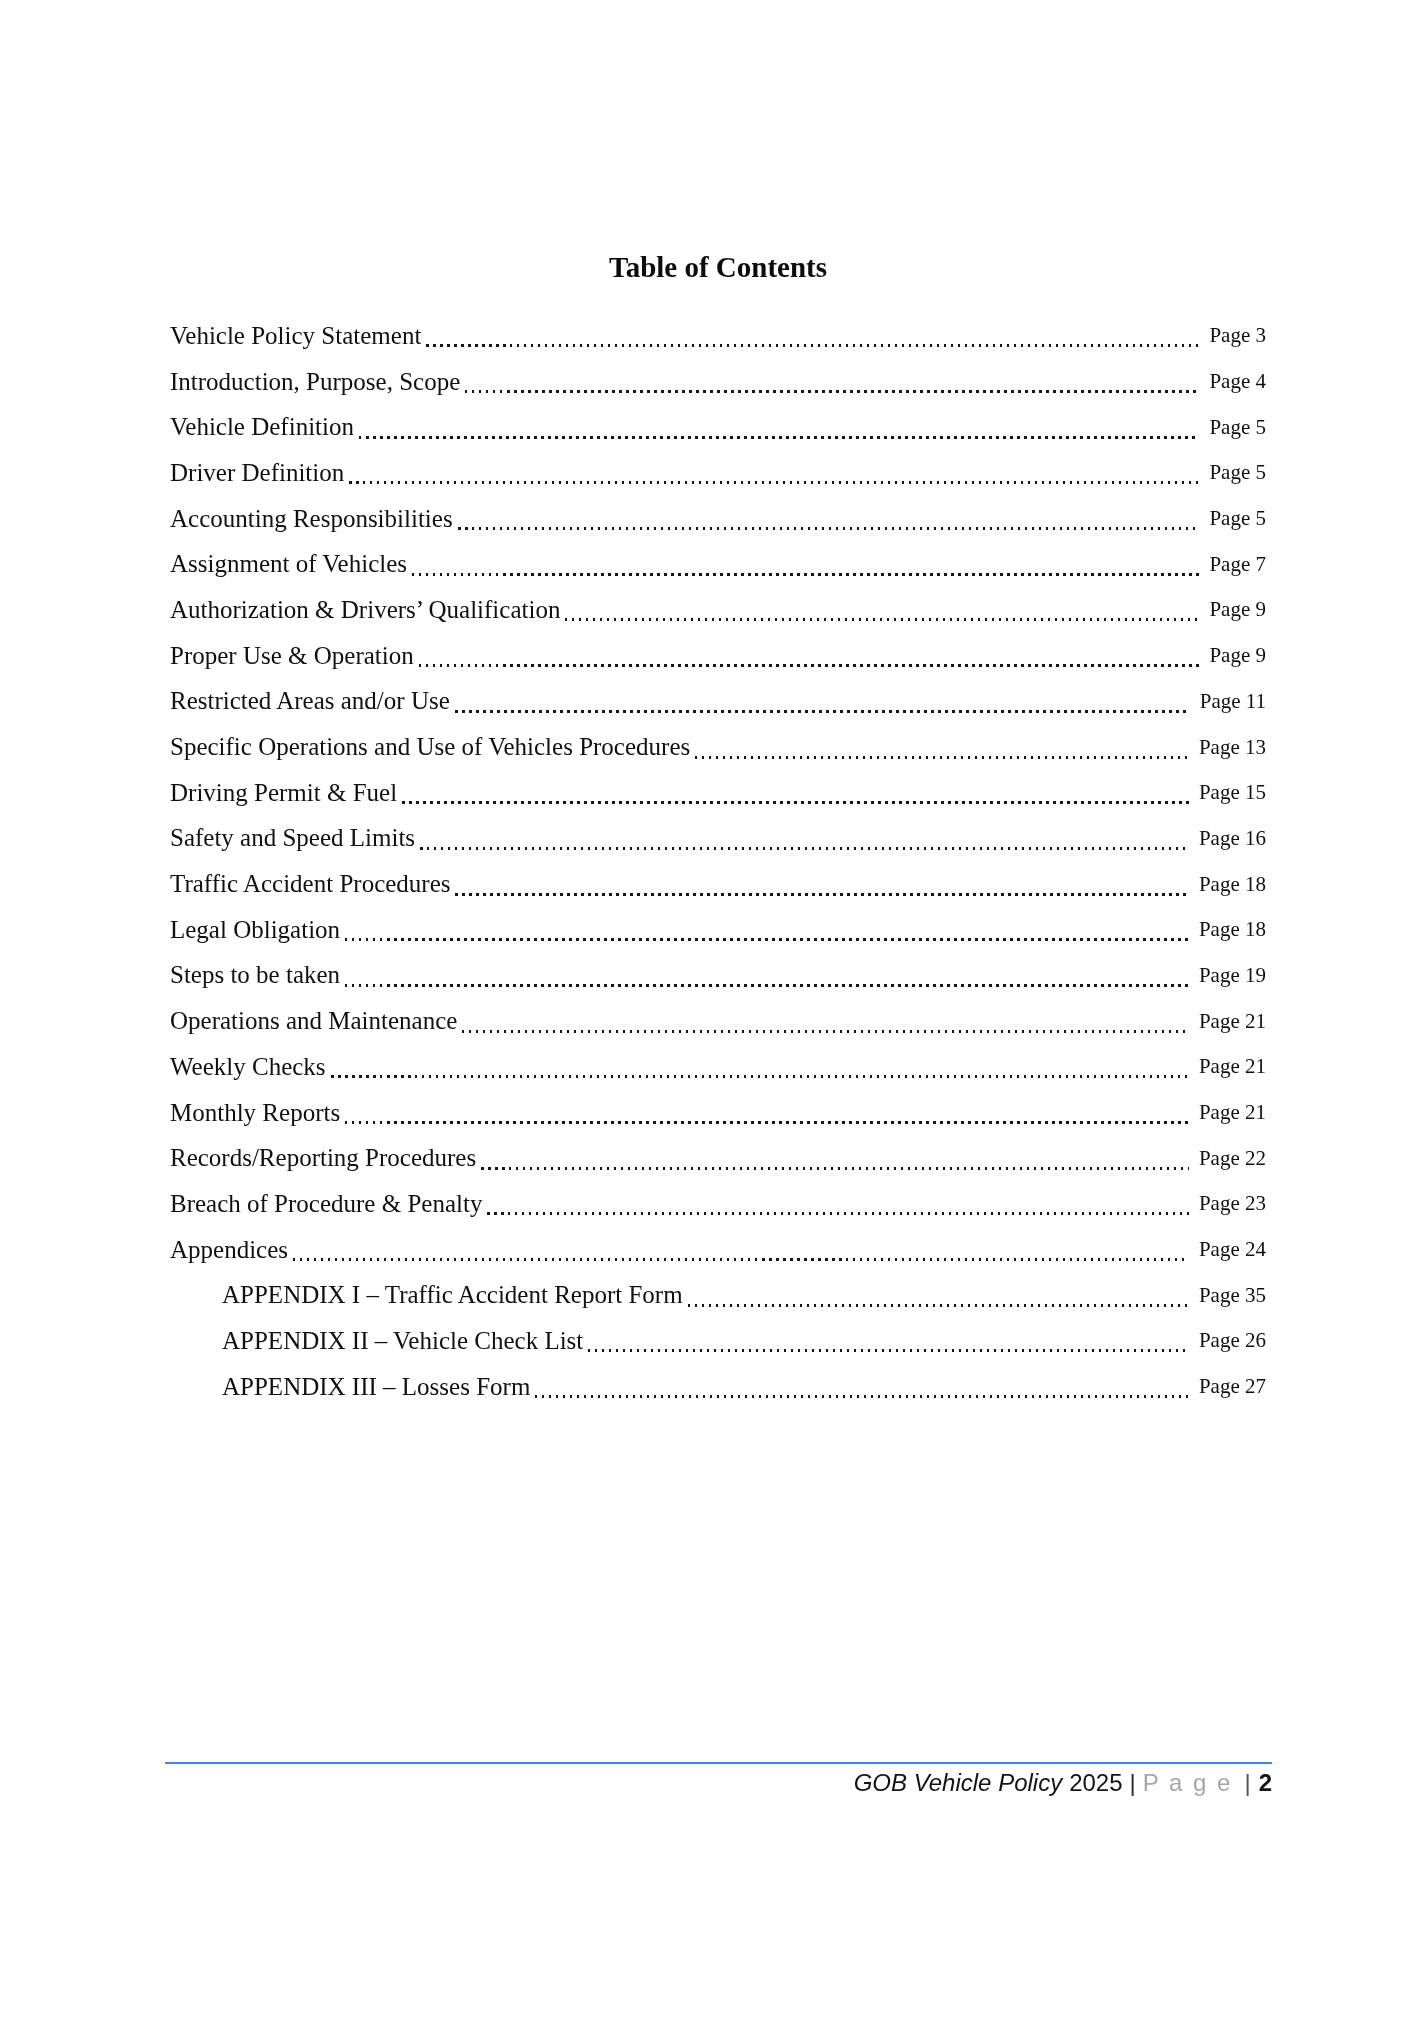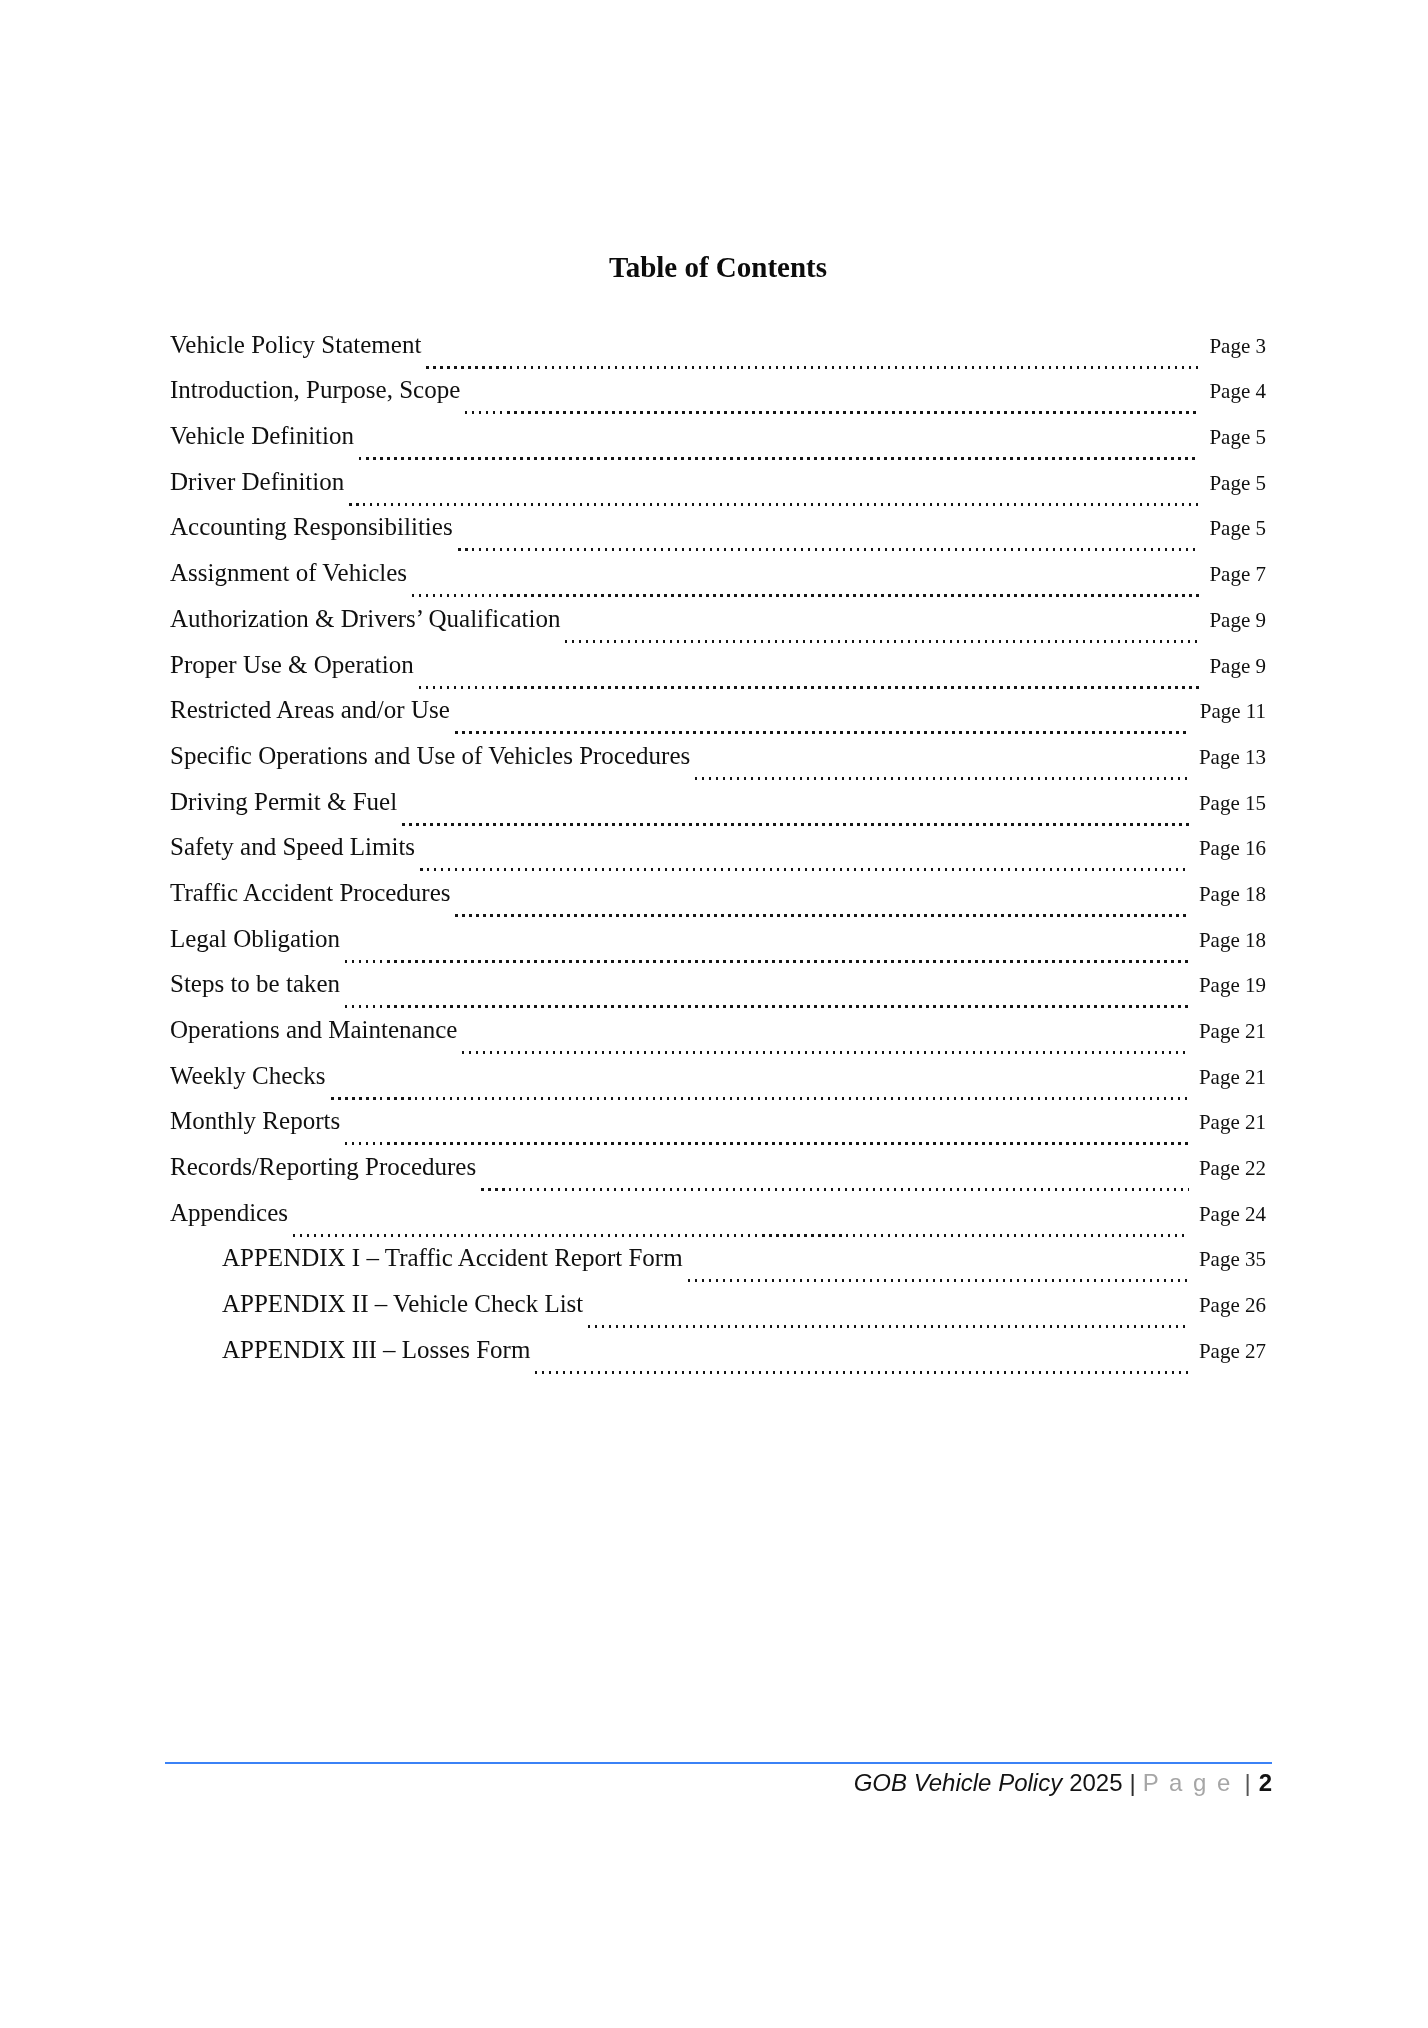--- a/index.html
+++ b/index.html
@@ -27,21 +27,21 @@
     font-weight: bold;
     color: #0c0c0c;
   }
   .toc {
     margin-top: 27px;
     margin-left: 170px;
     width: 1096px;
   }
   .row {
     display: flex;
-    align-items: flex-end;
+    align-items: center;
     height: 45.7px;
     white-space: nowrap;
   }
   .row .label {
     font-size: 25px;
     flex: 0 0 auto;
   }
   .row.indent .label {
     padding-left: 52px;
   }
@@ -174,20 +174,25 @@
         <span class="label">Monthly Reports</span>
         <span class="leader"></span>
         <span class="pagenum">Page 21</span>
       </div>
       <div class="row">
         <span class="label">Records/Reporting Procedures</span>
         <span class="leader"></span>
         <span class="pagenum">Page 22</span>
       </div>
       <div class="row">
+        <span class="label">Breach of Procedure &amp; Penalty</span>
+        <span class="leader"></span>
+        <span class="pagenum">Page 23</span>
+      </div>
+      <div class="row">
         <span class="label">Appendices</span>
         <span class="leader"></span>
         <span class="pagenum">Page 24</span>
       </div>
       <div class="row indent">
         <span class="label">APPENDIX I – Traffic Accident Report Form</span>
         <span class="leader"></span>
         <span class="pagenum">Page 35</span>
       </div>
       <div class="row indent">

